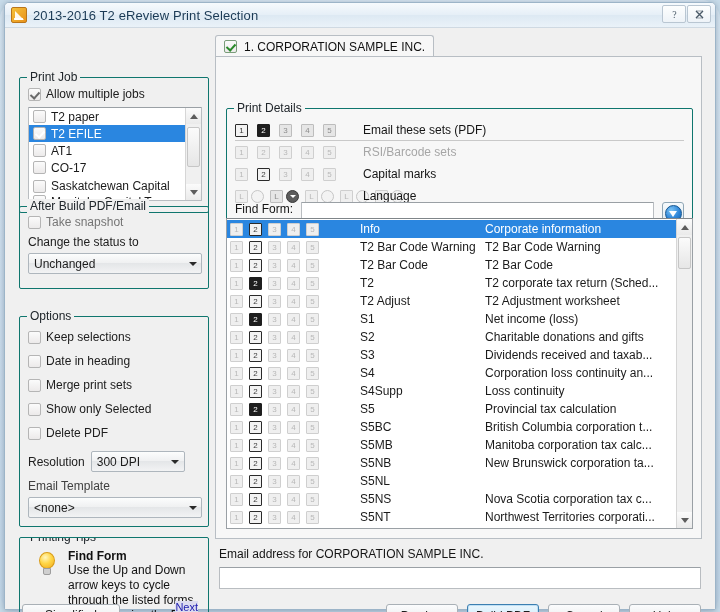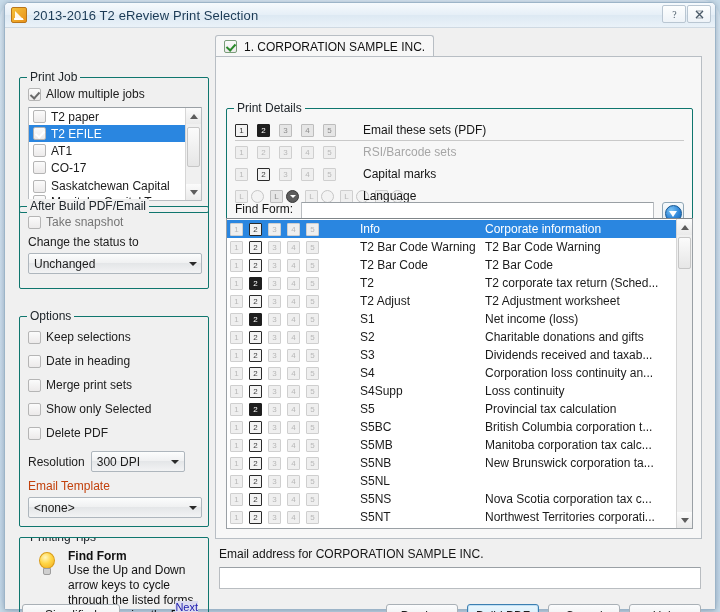--- a/index.html
+++ b/index.html
@@ -367,21 +367,21 @@
         <div style="position:absolute; left:8px; top:134px; display:flex; align-items:center; gap:6px;">
           <span style="font-size:12px; color:#202020;text-align:center;">Resolution</span>
           <span class="combo" style="width:94px;">
             <span>300 DPI</span>
             <span class="arrow">
                 <span class="caret-d"></span>
               </span>
           </span>
         </div>
 
-        <div style="position:absolute; left:8px; top:162px; font-size:12px; color:#c2410c;">Email Template</div>
+        <div style="position:absolute; left:8px; top:162px; font-size:12px; color:#404040;">Email Template</div>
 
         <div class="combo" style="position:absolute; left:8px; top:180px; width:174px;">
           <span>&lt;none&gt;</span>
           <span class="arrow">
               <span class="caret-d"></span>
             </span>
         </div>
       </div>
 
       <div class="group" style="left:14px; top:469px; width:190px; height:82px; overflow:hidden;">

